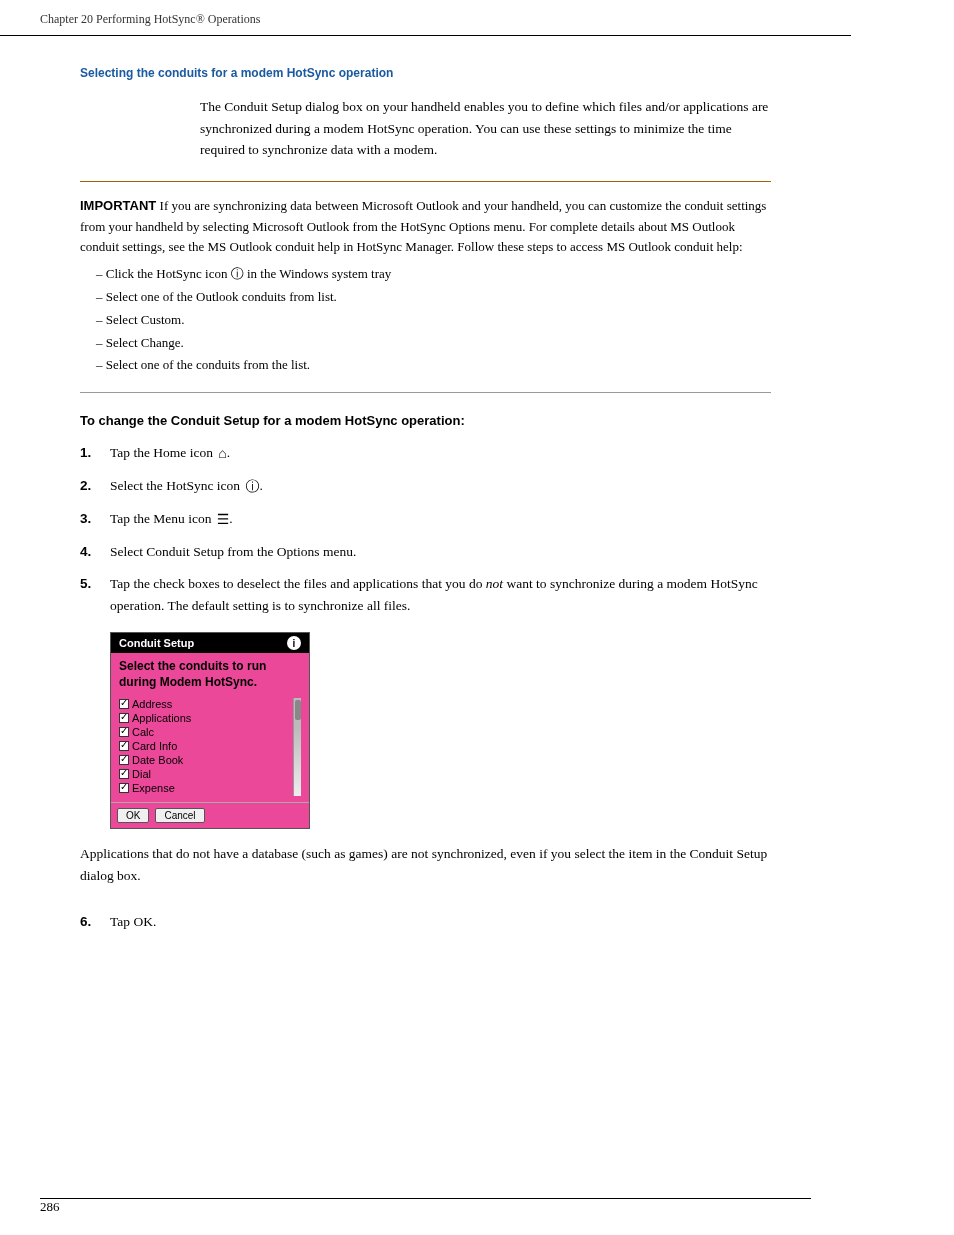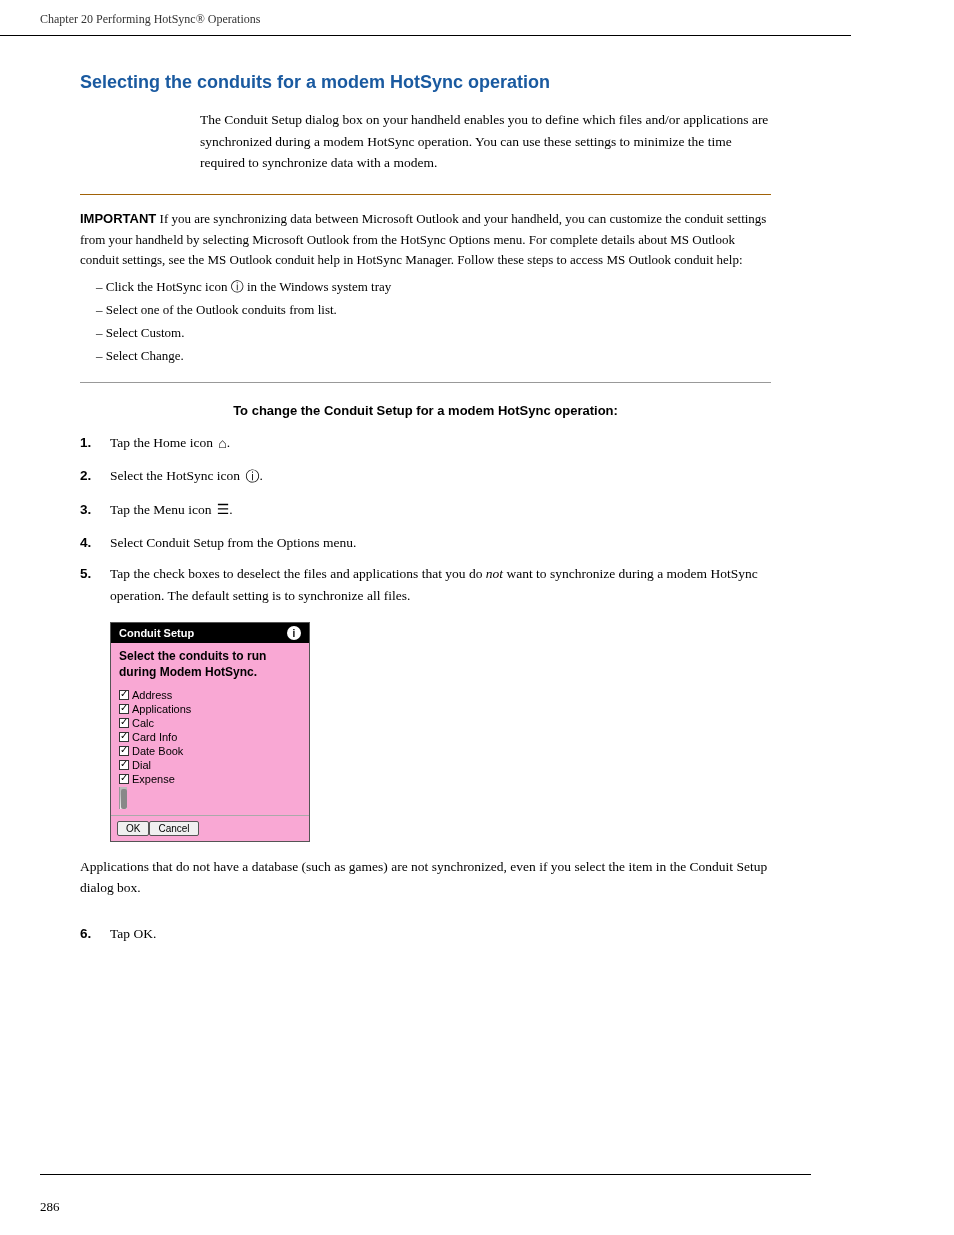--- a/index.html
+++ b/index.html
@@ -25,25 +25,25 @@
       font-size: 12px;
       color: #333;
     }
 
     .content {
       padding: 20px 80px 40px 80px;
     }
 
     .section-title {
       color: #1a5aa0;
-      font-size: 18px;
+      font-size: 12px;
       font-weight: bold;
       font-family: Arial, sans-serif;
       margin-bottom: 16px;
-      margin-top: 16px;
+      margin-top: 10px;
     }
 
     .intro-text {
       margin-left: 120px;
       margin-bottom: 20px;
       font-size: 13.5px;
       line-height: 1.6;
     }
 
     .important-box {
@@ -73,21 +73,20 @@
 
     .important-box ul li {
       margin-bottom: 2px;
     }
 
     .procedure-title {
       font-family: Arial, sans-serif;
       font-size: 13px;
       font-weight: bold;
       margin-bottom: 14px;
-      text-align: center;
     }
 
     .steps {
       padding-left: 0;
       list-style: none;
       margin-bottom: 16px;
     }
 
     .step {
       display: flex;
@@ -119,21 +118,21 @@
     .italic {
       font-style: italic;
     }
 
     .conduit-screenshot {
       border: 1px solid #555;
       width: 200px;
       margin: 14px 0 14px 30px;
       font-family: Arial, sans-serif;
       font-size: 11px;
-      background: #f9a8d4;
+      background: #ec4899;
     }
 
     .conduit-header {
       background: #000;
       color: #fff;
       text-align: center;
       padding: 3px 8px;
       font-weight: bold;
       font-size: 11px;
       display: flex;
@@ -195,30 +194,30 @@
       position: absolute;
       top: -3px;
       left: 0px;
       font-size: 10px;
       color: #000;
     }
 
     .conduit-list-wrapper {
       position: relative;
       display: flex;
-      flex-direction: column;
     }
 
     .conduit-list-items {
       flex: 1;
     }
 
     .conduit-footer {
       padding: 5px 6px;
       display: flex;
+      gap: 6px;
     }
 
     .conduit-btn {
       border: 1px solid #555;
       padding: 1px 8px;
       font-size: 10px;
       background: #f0f0f0;
       border-radius: 2px;
     }
 
@@ -229,21 +228,21 @@
       margin-bottom: 24px;
     }
 
     .footer-area {
       position: absolute;
       bottom: 20px;
       left: 40px;
       font-size: 13px;
       border-top: 1px solid #000;
       width: calc(100% - 80px);
-      padding-top: 24px;
+      padding-top: 0;
     }
   </style>
 </head>
 <body>
 
 <div class="page">
 
   <div class="header">
     <span>Chapter 20    Performing HotSync® Operations</span>
   </div>
@@ -259,20 +258,21 @@
     <div class="important-box">
       <p>
         <span class="important-label">IMPORTANT</span>
         <span>   If you are synchronizing data between Microsoft Outlook and your handheld, you can customize the conduit settings from your handheld by selecting Microsoft Outlook from the HotSync Options menu. For complete details about MS Outlook conduit settings, see the MS Outlook conduit help in HotSync Manager. Follow these steps to access MS Outlook conduit help:</span>
       </p>
       <ul>
         <li>– Click the HotSync icon ⓘ in the Windows system tray</li>
         <li>– Select one of the Outlook conduits from list.</li>
         <li>– Select Custom.</li>
         <li>– Select Change.</li>
+        <li>– Select one of the conduits from the list.</li>
       </ul>
     </div>
 
     <p class="procedure-title">To change the Conduit Setup for a modem HotSync operation:</p>
 
     <div class="steps">
 
       <div class="step">
         <span class="step-number">1.</span>
         <span class="step-content">

